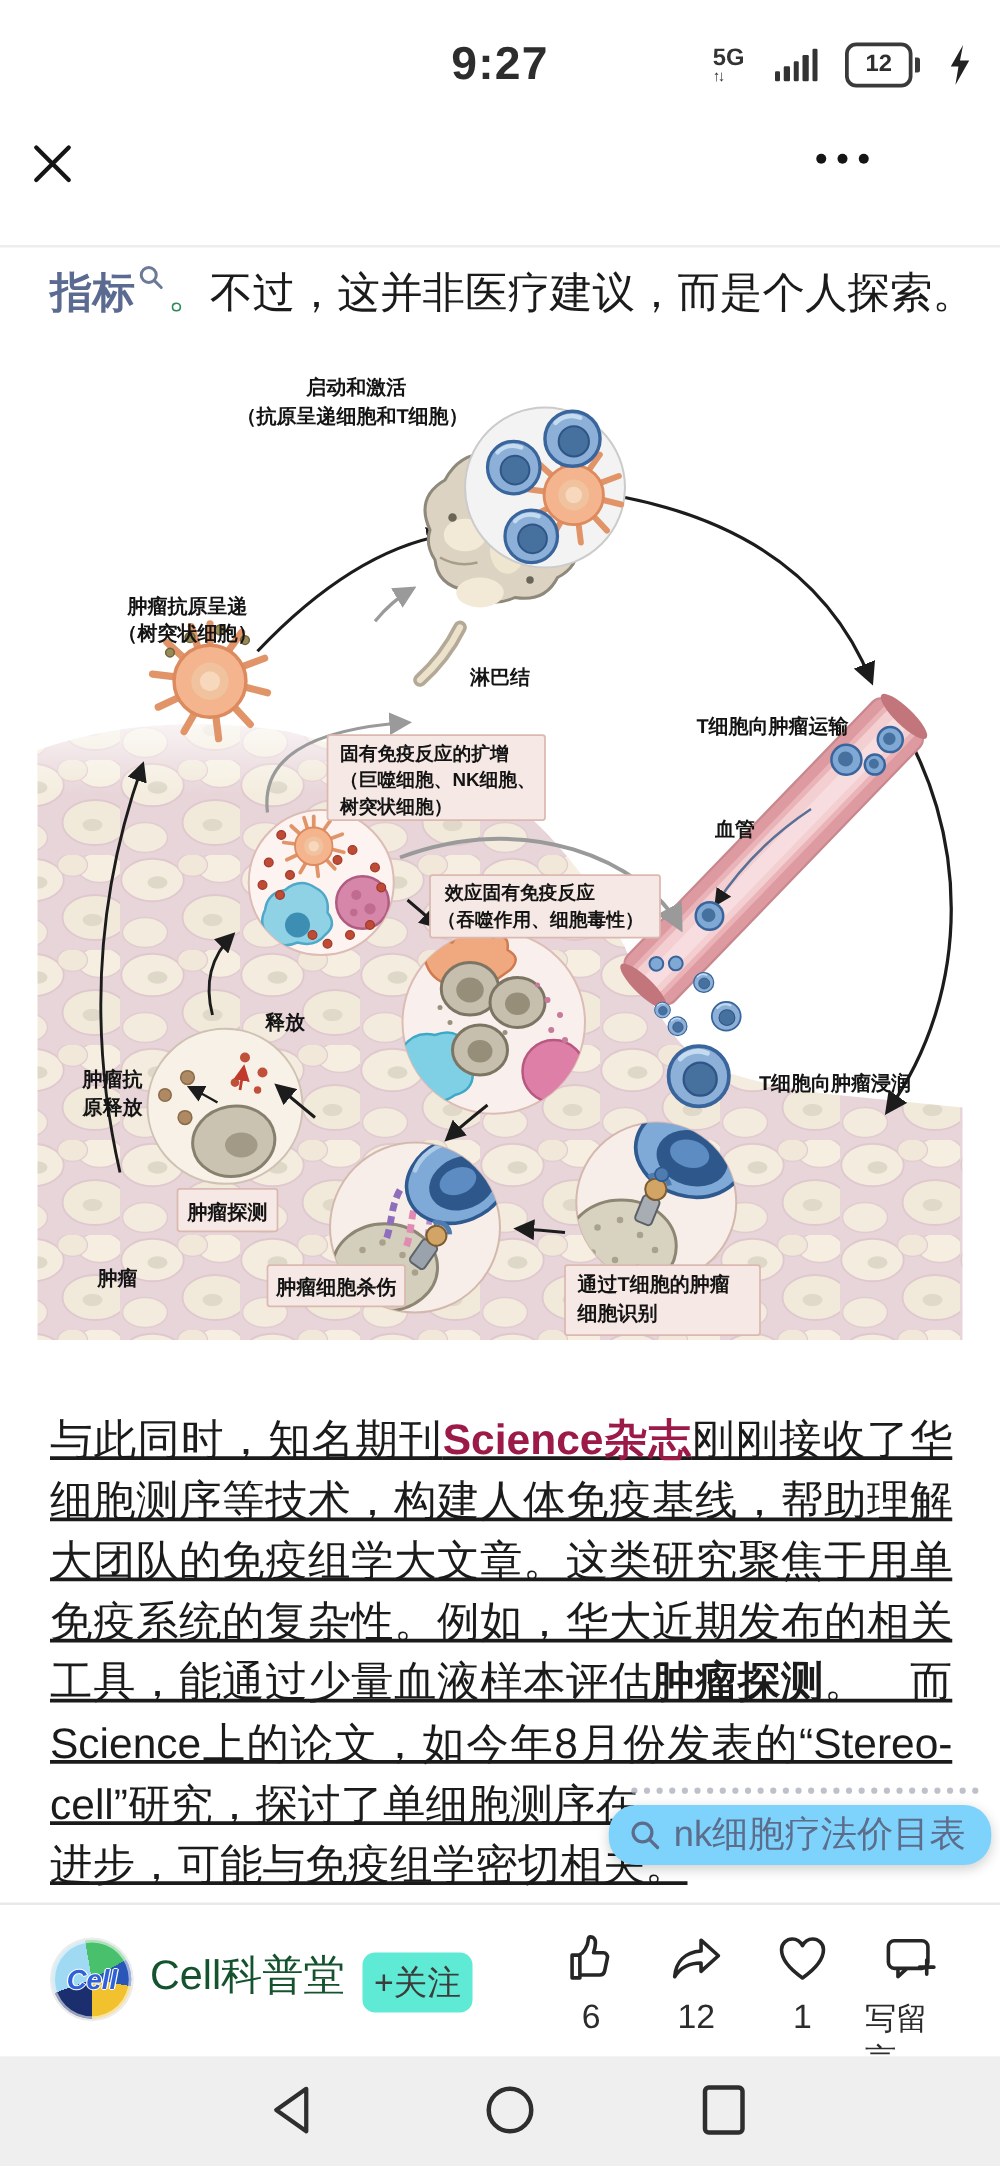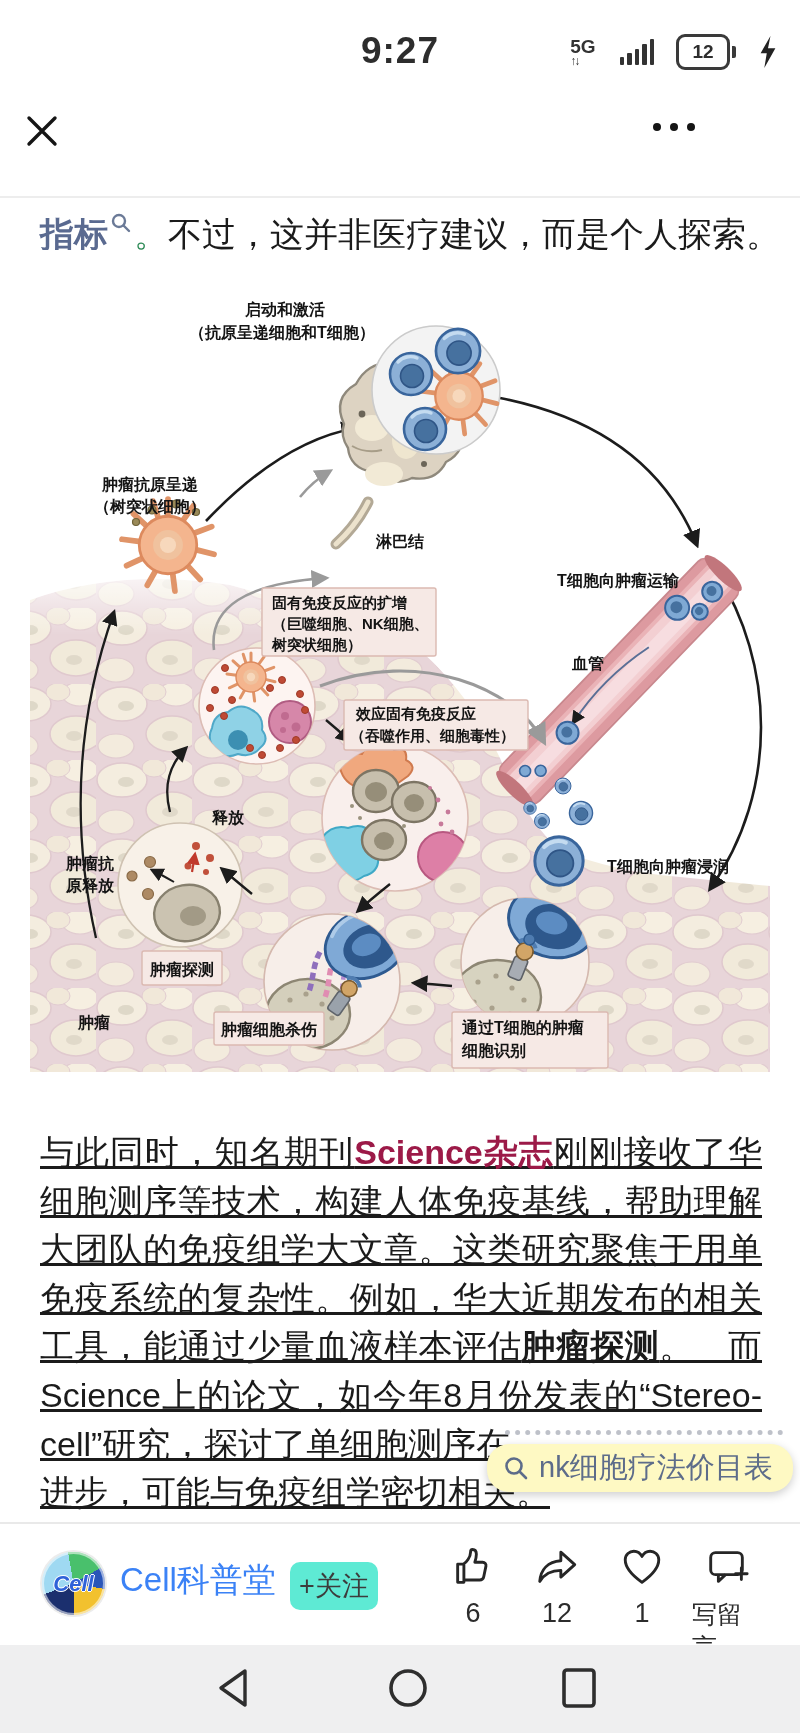--- a/index.html
+++ b/index.html
@@ -35,33 +35,33 @@
   .lbl{font-size:16px;}
   .boxlbl{font-size:15px;}
   
   .article{position:absolute;left:40px;top:1128px;width:722px;font-size:34px;color:#1b1b1b;}
   .pline{height:48.6px;line-height:48.6px;white-space:nowrap;text-decoration:underline;}
   .pline.j{text-align:justify;text-align-last:justify;white-space:normal;overflow:hidden;}
   .sci{color:#9c1a48;font-weight:700;}
   .b{font-weight:700;}
   
   .cover-dots{position:absolute;left:505px;top:1430px;width:278px;border-top:5px dotted #a9adb8;opacity:.75;}
-  .bubble{position:absolute;left:487px;top:1444px;width:306px;height:48px;background:#fef9c3;border-radius:22px 22px 22px 22px;
+  .bubble{position:absolute;left:487px;top:1444px;width:306px;height:48px;background:#7dd3fc;border-radius:22px 22px 22px 22px;
           box-shadow:0 3px 10px rgba(0,0,0,.20);display:flex;align-items:center;padding-left:16px;box-sizing:border-box;cursor:pointer;}
   .bubble-q{font-size:29px;color:#5d6c8a;margin-left:10px;white-space:nowrap;}
   
   .botdiv{position:absolute;left:0;top:1522px;width:800px;height:2px;background:#e9e9e9;}
   .botbar{position:absolute;left:0;top:1524px;width:716px;height:121px;background:#fff;}
   .avatar{position:absolute;left:42px;top:28px;width:63px;height:63px;border-radius:50%;
           background:conic-gradient(from 210deg,#1b2f6e 0 40deg,#9fd9f2 40deg 140deg,#49c06c 140deg 210deg,#2a56b8 210deg 250deg,#f2c12e 250deg 330deg,#1b2f6e 330deg 360deg);
           box-shadow:0 0 0 2px #ececec, inset 0 0 0 2px rgba(255,255,255,.55);
           display:flex;align-items:center;justify-content:center;cursor:pointer;}
   .avatar span{font-size:22px;font-weight:700;font-style:italic;color:#2f62d8;
           text-shadow:-1px 0 0 #fff,1px 0 0 #fff,0 -1px 0 #fff,0 1px 0 #fff;}
-  .author-name{position:absolute;left:120px;top:34px;font-size:33px;font-weight:500;color:#3b82f6;cursor:pointer;}
+  .author-name{position:absolute;left:120px;top:34px;font-size:33px;font-weight:500;color:#14532d;cursor:pointer;}
   .follow{position:absolute;left:290px;top:38px;width:88px;height:48px;background:#5eead4;border-radius:10px;border:none;
           font-size:27px;color:#3c3c3c;display:flex;align-items:center;justify-content:center;cursor:pointer;font-family:inherit;}
   .action{position:absolute;top:20px;width:70px;display:flex;flex-direction:column;align-items:center;cursor:pointer;}
   .action .cnt{font-size:27px;color:#2c2c2c;margin-top:8px;}
   .action .cnt.small{font-size:25px;}
   
   .navbar{position:absolute;left:0;top:1645px;width:800px;height:88px;background:#efeff0;}
   .navico{position:absolute;top:22px;cursor:pointer;}
 </style>
 </head>

